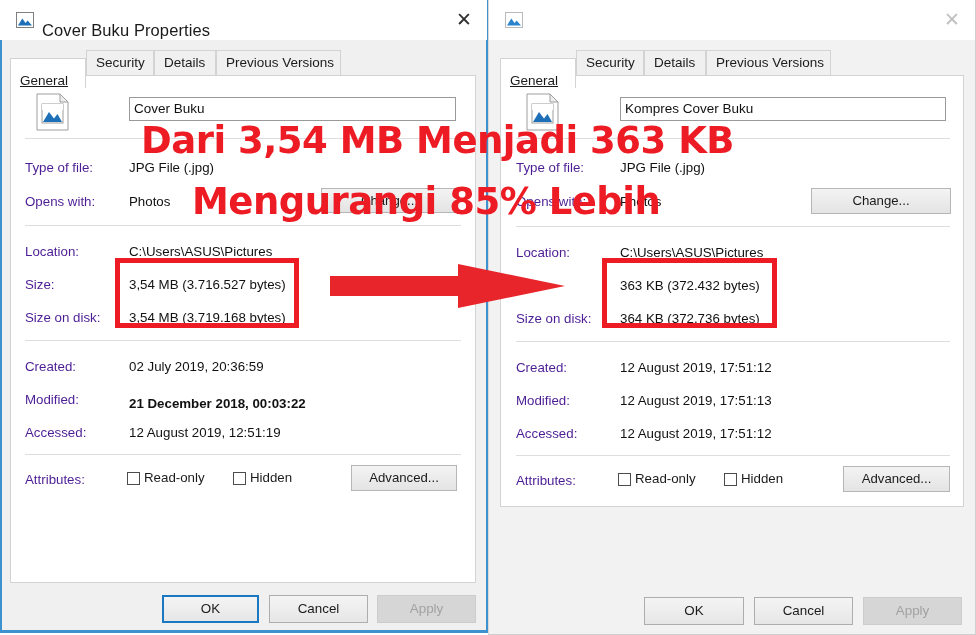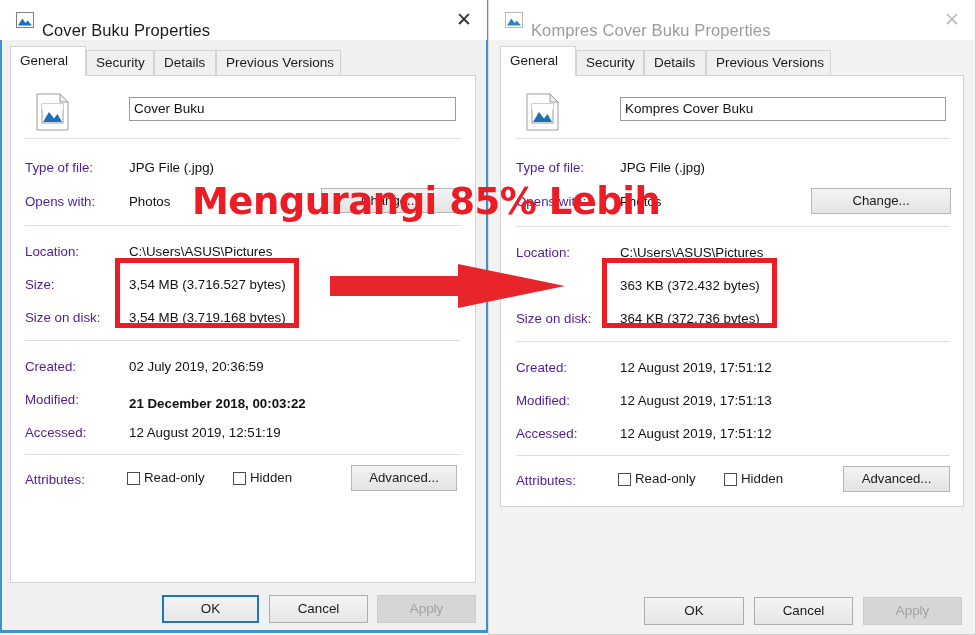--- a/index.html
+++ b/index.html
@@ -119,26 +119,27 @@
     background: #f0f0f0;
     border: 1px solid #d3d3d3;
     border-bottom: none;
     box-sizing: border-box;
     font-size: 13.5px;
     color: #1b1b1b;
     padding: 4px 9px 0 9px;
     white-space: nowrap;
   }
   .tab.selected {
-    top: 0px;
+    top: 12px;
     height: 30px;
     background: #ffffff;
     border-color: #d3d3d3;
-    padding-top: 6px;
+    padding-top: 14px;
     z-index: 3;
+    text-decoration: underline;
   }
 
   
   .tabpage {
     position: absolute;
     left: 10px;
     top: 75px;
     width: 466px;
     height: 508px;
     background: #ffffff;
@@ -392,21 +393,20 @@
 
     <div class="titlebar">
       <span class="title-icon">
         <svg width="18" height="18" viewBox="0 0 18 18">
           <rect x="0.5" y="1.5" width="17" height="15" fill="#ffffff" stroke="#b9b9b9"></rect>
           <rect x="2" y="3" width="14" height="12" fill="#ffffff"></rect>
           <polygon points="2,14.5 6.3,7.5 9.6,12 11.6,9.4 16,14.5" fill="#2a84cc"></polygon>
           <rect x="2" y="3" width="14" height="3" fill="#ffffff"></rect>
         </svg>
       </span>
-      <span class="title-text">Kompres Cover Buku Properties</span>
       <span class="close-btn">
         <span class="close-glyph">✕</span>
       </span>
     </div>
 
     <div class="tabstrip">
       <div class="tab selected" style="left:0px; width:76px;">General</div>
       <div class="tab" style="left:76px; width:68px;">Security</div>
       <div class="tab" style="left:144px; width:62px;">Details</div>
       <div class="tab" style="left:206px; width:125px;">Previous Versions</div>
@@ -479,15 +479,16 @@
     </div>
   </div>
 
   <div class="red-box" id="red-box-left"></div>
   <div class="red-box" id="red-box-right"></div>
 
   <svg id="red-arrow" viewBox="0 0 235 50">
     <polygon points="0,12 128,12 128,0 235,22 128,44 128,32 0,32" fill="#e8252b"></polygon>
   </svg>
 
+  <div class="overlay-text" id="overlay-line-1">Dari 3,54 MB Menjadi 363 KB</div>
   <div class="overlay-text" id="overlay-line-2">Mengurangi 85% Lebih</div>
 
 </div>
 
 </body></html>

